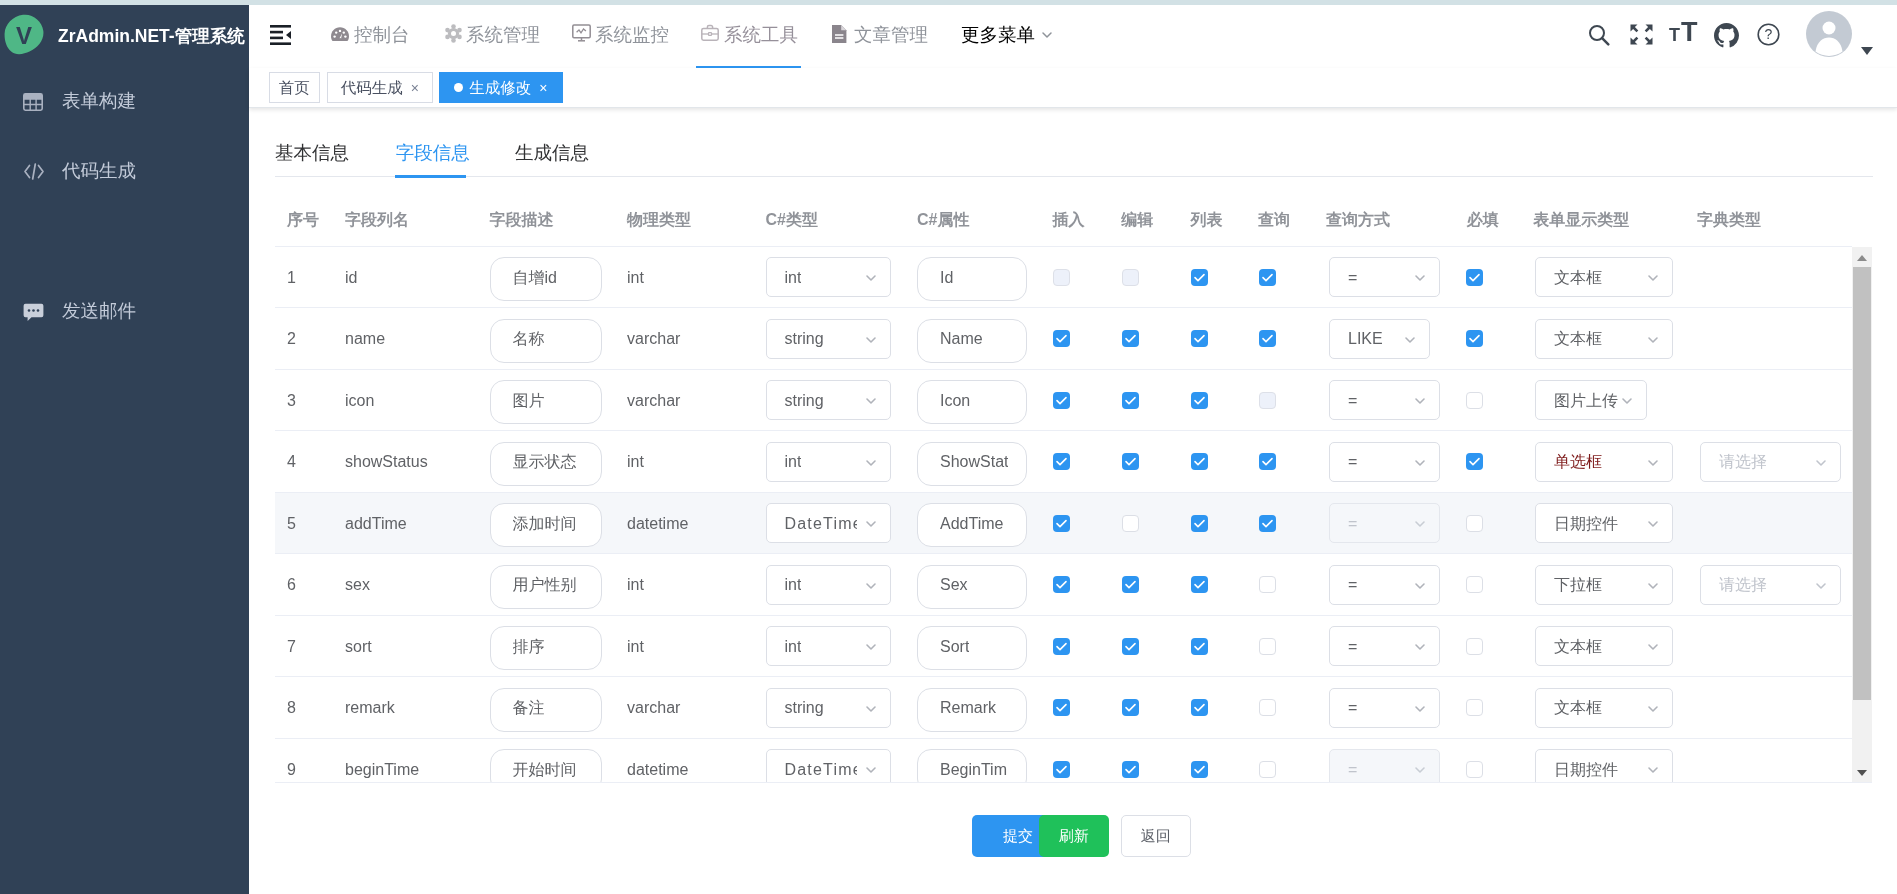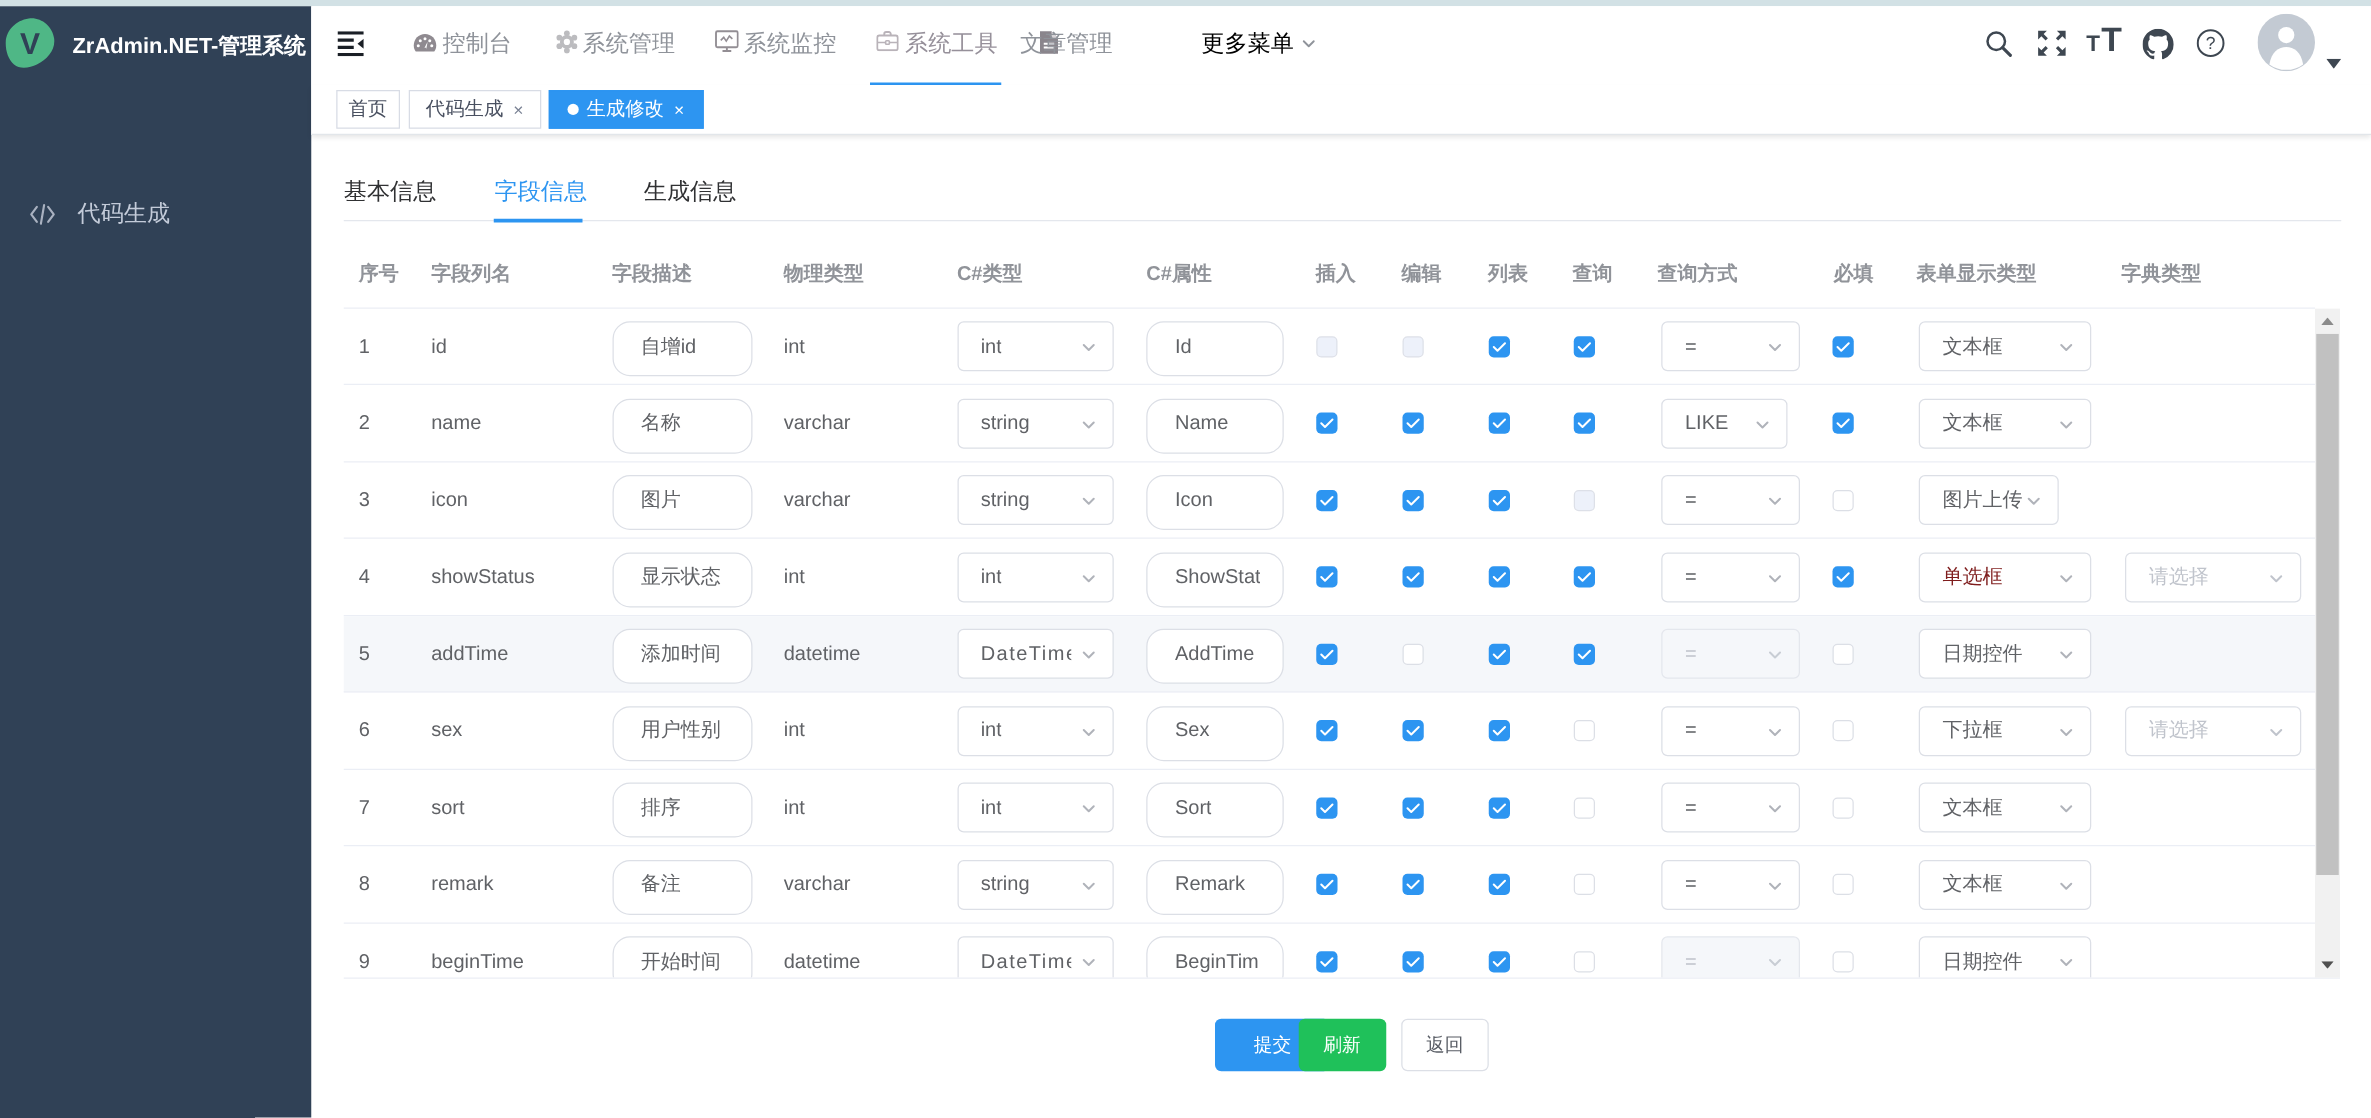--- a/index.html
+++ b/index.html
@@ -43,25 +43,42 @@
   display:flex; align-items:center; justify-content:center; }
 </style></head>
 <body>
 <div id="strip"></div>
 <div id="sidebar">
   <svg width="40" height="42" viewBox="0 0 40 42" style="position:absolute;left:4px;top:9px">
 <path d="M19 0.8 C28.5 -0.6 38 6.8 39.3 16.8 C40.5 26 34 33.3 25.5 37.6 C20 40.3 12 41.8 7.2 37.6 C2.5 33.5 0.3 26.6 0.6 19.4 C1 10.5 8.5 2.3 19 0.8 Z" fill="#4fb786"></path>
 <text x="20" y="29.5" font-family="Liberation Sans" font-size="24" font-weight="bold" fill="#304156" text-anchor="middle">V</text>
     </svg>
   <div style="position:absolute;left:58px;top:19px;font-size:17.5px;font-weight:bold;color:#fff">ZrAdmin.NET-管理系统</div>
+  <div style="position:absolute;left:0;top:62px;width:249px;height:70px">
+<div style="position:absolute;left:23px;top:26px"><svg width="20" height="18" viewBox="0 0 20 18">
+          <rect x="0.8" y="0.8" width="18.4" height="16.4" rx="1.6" fill="none" stroke="#a9b1c0" stroke-width="1.6"></rect>
+          <path d="M1 6 H19 M7.2 6 V17 M13.1 6 V17 M1 11.5 H19" stroke="#a9b1c0" stroke-width="1.4"></path>
+          <rect x="1" y="1" width="18" height="5" fill="#a9b1c0"></rect>
+        </svg></div>
+<div style="position:absolute;left:62px;top:23px;font-size:18.5px;color:#c3cbd9;line-height:22px">表单构建</div>
+    </div>
     <div style="position:absolute;left:0;top:132px;width:249px;height:70px">
 <div style="position:absolute;left:23px;top:26px"><svg width="22" height="17" viewBox="0 0 22 17">
           <path d="M6.5 2.5 L2 8.5 L6.5 14.5 M15.5 2.5 L20 8.5 L15.5 14.5 M12.3 1 L9.7 16" stroke="#a9b1c0" stroke-width="1.7" fill="none" stroke-linecap="round" stroke-linejoin="round"></path>
         </svg></div>
 <div style="position:absolute;left:62px;top:23px;font-size:18.5px;color:#c3cbd9;line-height:22px">代码生成</div>
+    </div>
+    <div style="position:absolute;left:0;top:272px;width:249px;height:70px">
+<div style="position:absolute;left:23px;top:26px"><svg width="21" height="19" viewBox="0 0 21 19">
+          <path d="M2.5 0.8 L18.5 0.8 A1.9 1.9 0 0 1 20.4 2.7 L20.4 12.3 A1.9 1.9 0 0 1 18.5 14.2 L8.5 14.2 L4.6 18 L4.6 14.2 L2.5 14.2 A1.9 1.9 0 0 1 0.6 12.3 L0.6 2.7 A1.9 1.9 0 0 1 2.5 0.8 Z" fill="#c9cfda"></path>
+          <circle cx="6" cy="7.5" r="1.3" fill="#304156"></circle>
+          <circle cx="10.5" cy="7.5" r="1.3" fill="#304156"></circle>
+          <circle cx="15" cy="7.5" r="1.3" fill="#304156"></circle>
+        </svg></div>
+<div style="position:absolute;left:62px;top:23px;font-size:18.5px;color:#c3cbd9;line-height:22px">发送邮件</div>
     </div>
 </div>
 <div id="navbar"></div>
 <svg width="21" height="20" viewBox="0 0 21 20" style="position:absolute;left:270px;top:25px">
 <rect x="0" y="0" width="21" height="2.6" fill="#1a1f26"></rect>
 <rect x="0" y="5.8" width="13" height="2.6" fill="#1a1f26"></rect>
 <rect x="0" y="11.6" width="13" height="2.6" fill="#1a1f26"></rect>
 <rect x="0" y="17.4" width="21" height="2.6" fill="#1a1f26"></rect>
 <path d="M21 6 L16 10 L21 14 Z" fill="#1a1f26"></path>
   </svg>
@@ -101,21 +118,21 @@
       <path d="M6.4 4.2 V3.1 A1.5 1.5 0 0 1 7.9 1.6 L10.1 1.6 A1.5 1.5 0 0 1 11.6 3.1 V4.2" fill="none" stroke="#b9b3b9" stroke-width="1.5"></path>
       <path d="M1 10 H17" stroke="#b9b3b9" stroke-width="1.3"></path>
       <rect x="7.5" y="8.6" width="3" height="2.8" rx="0.7" fill="#fff" stroke="#b9b3b9" stroke-width="1.3"></rect>
     </svg></div>
 <div style="position:absolute;left:724px;top:24px;font-size:18.5px;color:#96909a;line-height:21px">系统工具</div>
 <div style="position:absolute;left:830px;top:24px"><svg width="18" height="20" viewBox="0 0 18 20">
       <path d="M2 1 L11.2 1 L16.4 6.2 L16.4 19 L2 19 Z" fill="#8a858c"></path>
       <path d="M11.2 1 L16.4 6.2 L11.2 6.2 Z" fill="#d9d6da"></path>
       <path d="M5 11 H13.4 M5 14 H13.4" stroke="#fff" stroke-width="1.6"></path>
     </svg></div>
-<div style="position:absolute;left:816px;top:24px;font-size:18.5px;color:#8f939a;line-height:21px">文章管理</div>
+<div style="position:absolute;left:854px;top:24px;font-size:18.5px;color:#8f939a;line-height:21px">文章管理</div>
 <div style="position:absolute;left:961px;top:24px;font-size:18.5px;color:#000000;line-height:21px">更多菜单</div>
 <svg width="14" height="14" viewBox="0 0 14 14" style="position:absolute;left:1040px;top:28px">
     <path d="M3 5l4 4 4-4" stroke="#8f939a" stroke-width="1.5" fill="none" stroke-linecap="round" stroke-linejoin="round"></path>
   </svg>
 <svg width="22" height="22" viewBox="0 0 22 22" style="position:absolute;left:1588px;top:24px">
     <circle cx="9" cy="9" r="7" fill="none" stroke="#3e4751" stroke-width="2"></circle>
     <path d="M14.1 14.1 L20.3 20.3" stroke="#3e4751" stroke-width="2.5" stroke-linecap="round"></path>
   </svg>
 <svg width="23" height="21" viewBox="0 0 23 21" style="position:absolute;left:1630px;top:24px">
 <g fill="#3e4751">

